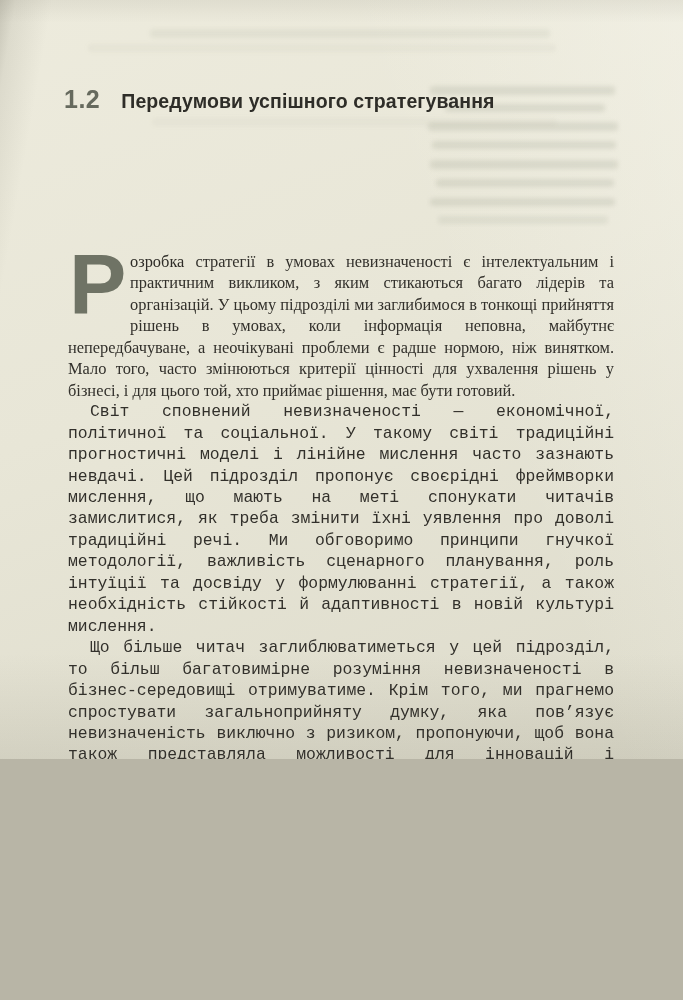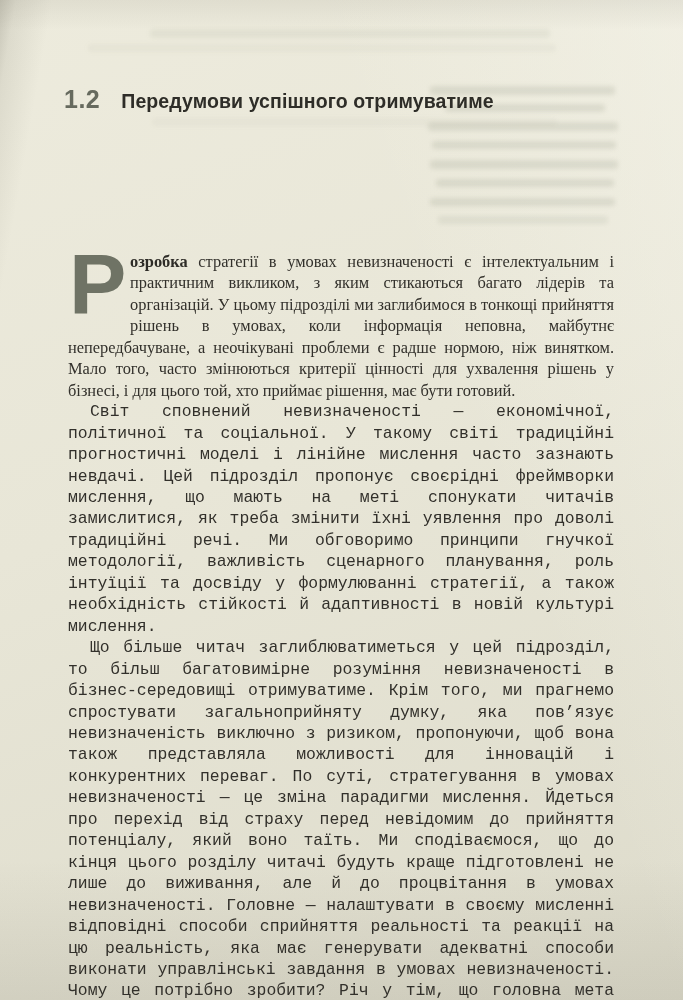--- a/index.html
+++ b/index.html
@@ -1,18 +1,18 @@
 <!DOCTYPE html>
 <html lang="uk"><head>
 <meta charset="utf-8">
 <style>
   html,body{margin:0;padding:0;background:#b8b5a6;}
   .photo{
     position:relative;
-    width:683px;height:1000px;
+    width:683px;height:759px;
     overflow:hidden;
     font-family:"Liberation Serif", serif;
     background:
       linear-gradient(to bottom, rgba(110,107,92,0.10) 0%, rgba(0,0,0,0) 3%),
       linear-gradient(to bottom, rgba(0,0,0,0) 86%, rgba(100,97,82,0.12) 100%),
       linear-gradient(100deg, rgba(108,106,92,0.30) 0px, rgba(108,106,92,0.12) 16px, rgba(0,0,0,0) 52px),
       linear-gradient(250deg, rgba(248,247,238,0.45) 0%, rgba(0,0,0,0) 35%),
       linear-gradient(160deg, #edebdd 0%, #e8e6d7 45%, #dddbcb 100%);
   }
   
@@ -41,21 +41,21 @@
 
   .dropcap{
     float:left;width:46px;height:62px;margin:3px 15px 0 1px;position:relative;
   }
   .dropcap > span{
     position:absolute;top:-13px;left:0;
     font-family:"Liberation Sans", sans-serif;
     font-weight:700;font-size:86px;line-height:1;
     color:#6f7365;
   }
-  .lead{font-weight:700;color:#2e2c27;}
+  .lead{font-weight:400;color:#2e2c27;}
 </style>
 </head>
 <body>
 
 <div class="photo">
 
   <div class="ghosts">
     <div class="gl" style="left:150px;top:29px;width:400px;height:9px;opacity:.55;"></div>
     <div class="gl" style="left:88px;top:44px;width:468px;height:8px;opacity:.35;"></div>
     <div class="gl" style="left:152px;top:118px;width:405px;height:8px;opacity:.30;"></div>
@@ -64,21 +64,21 @@
     <div class="gl" style="left:428px;top:122px;width:190px;height:9px;"></div>
     <div class="gl" style="left:432px;top:141px;width:184px;height:8px;"></div>
     <div class="gl" style="left:430px;top:160px;width:188px;height:9px;"></div>
     <div class="gl" style="left:436px;top:179px;width:178px;height:8px;"></div>
     <div class="gl" style="left:430px;top:198px;width:185px;height:8px;"></div>
     <div class="gl" style="left:438px;top:216px;width:170px;height:8px;opacity:.7;"></div>
   </div>
 
   <div class="heading-row">
     <span class="sec-num">1.2</span>
-    <h1 class="sec-title">Передумови успішного отримуватиме</h1>
+    <h1 class="sec-title">Передумови успішного стратегування</h1>
   </div>
 
   <div class="body-text">
     <p>
       <span class="dropcap">
           <span>Р</span>
         </span>
       <span class="lead">озробка</span><span> стратегії в умовах невизначеності є інтелектуальним і практичним викликом, з яким стикаються багато лідерів та організацій. У цьому підрозділі ми заглибимося в тонкощі прийняття рішень в умовах, коли інформація неповна, майбутнє непередбачуване, а неочікувані проблеми є радше нормою, ніж винятком. Мало того, часто змінюються критерії цінності для ухвалення рішень у бізнесі, і для цього той, хто приймає рішення, має бути готовий.</span>
     </p>
     <p class="indent">Світ сповнений невизначеності — економічної, політичної та соціальної. У такому світі традиційні прогностичні моделі і лінійне мислення часто зазнають невдачі. Цей підрозділ пропонує своєрідні фреймворки мислення, що мають на меті спонукати читачів замислитися, як треба змінити їхні уявлення про доволі традиційні речі. Ми обговоримо принципи гнучкої методології, важливість сценарного планування, роль інтуїції та досвіду у формулюванні стратегії, а також необхідність стійкості й адаптивності в новій культурі мислення.</p>

